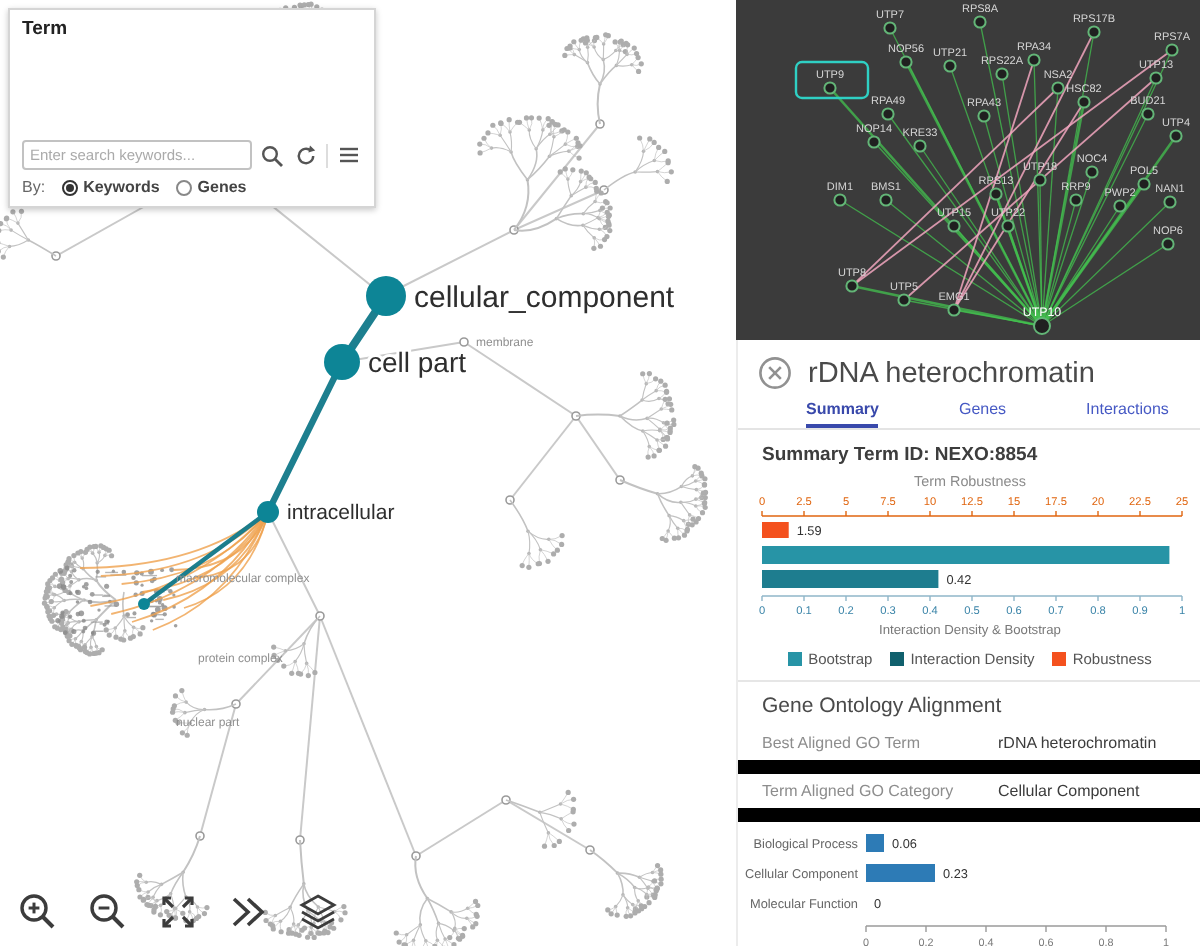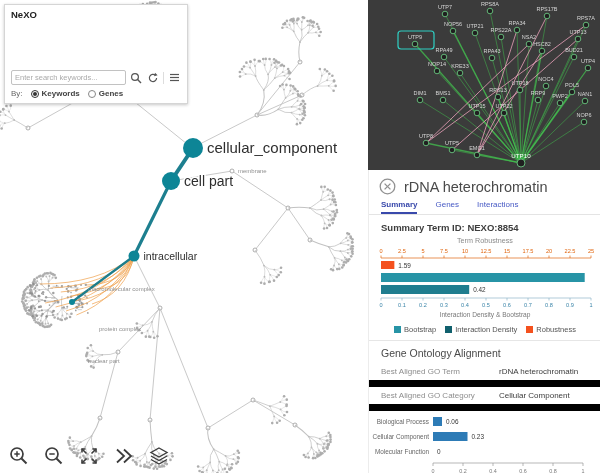--- a/index.html
+++ b/index.html
@@ -31,21 +31,21 @@
   
   .network-panel{position:absolute;left:368px;top:0;width:232px;height:170px;background:#3b3b3b;}
   #net-svg{display:block;}
 
   
   .detail-panel{position:absolute;left:368px;top:170px;width:232px;height:333px;background:#fff;border-left:1px solid #ececec;}
   .detail-header{display:flex;align-items:center;gap:8px;padding:8px 10px 2px;}
   .close-btn{background:none;border:none;padding:0;width:17px;height:17px;cursor:pointer;}
   .detail-title{font-size:14.5px;color:#4a4a4a;}
   .tabs{display:flex;gap:18px;padding:3px 12px 0;border-bottom:1px solid #e4e4e4;}
-  .tab{font-size:8px;color:#4659c4;cursor:pointer;padding-bottom:3px;}
+  .tab{font-size:8px;color:#4659c4;cursor:pointer;padding-bottom:3px;margin-left:22px;}
   .tab.active{color:#3949ab;font-weight:bold;border-bottom:2px solid #3949ab;}
   .term-id{font-size:9.5px;color:#3d3d3d;font-weight:bold;padding:7px 12px 2px;}
   #rob-svg,#go-svg{display:block;}
   .legend{display:flex;justify-content:center;align-items:center;gap:9px;height:12px;}
   .legend .li{font-size:7.5px;color:#555;display:flex;align-items:center;}
   .legend .sw{width:7px;height:7px;display:inline-block;margin-right:3px;}
   .sec-div{border-top:1px solid #e6e6e6;margin-top:5px;}
   .sec-heading{font-size:10.5px;color:#4a4a4a;padding:6px 12px 4px;}
   .align-row{display:flex;padding:4px 12px;border-bottom:7px solid #000000;font-size:8px;}
   .align-row .al{width:118px;color:#8d8d8d;}
@@ -1685,21 +1685,21 @@
           <circle cx="72" cy="302" r="3" fill="#0d8596"></circle>
         </g>
         <text x="62" y="86" font-size="6" fill="#8f8f8f">mitochondrial part</text>
         <text x="238" y="173" font-size="6" fill="#8f8f8f">membrane</text>
         <text x="88" y="291" font-size="6" fill="#8f8f8f">macromolecular complex</text>
         <text x="99" y="331" font-size="6" fill="#8f8f8f">protein complex</text>
         <text x="88" y="363" font-size="6" fill="#8f8f8f">nuclear part</text>
       </svg>
 
     <div class="search-card">
-      <div class="sc-title">NeXO</div>
+      <div class="sc-title">Term</div>
       <div class="sc-row">
         <input class="sc-input" type="text" placeholder="Enter search keywords..." style="">
         <span class="sc-icon">
           <svg width="12" height="12" viewBox="0 0 12 12">
               <circle cx="5" cy="5" r="3.4" fill="none" stroke="#555" stroke-width="1.2"></circle>
               <line x1="7.6" y1="7.6" x2="11" y2="11" stroke="#555" stroke-width="1.4"></line>
             </svg>
         </span>
         <span class="sc-icon">
           <svg width="12" height="12" viewBox="0 0 12 12">
@@ -2047,21 +2047,21 @@
         </span>
       </div>
     <div class="sec-div"></div>
     <div class="sec-heading">Gene Ontology Alignment</div>
     <div id="align-rows">
         <div class="align-row">
           <span class="al">Best Aligned GO Term</span>
           <span class="av">rDNA heterochromatin</span>
         </div>
         <div class="align-row">
-          <span class="al">Best Aligned GO Category</span>
+          <span class="al">Term Aligned GO Category</span>
           <span class="av">Cellular Component</span>
         </div>
       </div>
     <svg id="go-svg" width="232" height="64" viewBox="0 0 232 64">
         <text x="60" y="13" text-anchor="end" font-size="6.4" fill="#666">Biological Process</text>
         <rect x="64" y="6" width="9" height="9" fill="#2d7bb6"></rect>
         <text x="77" y="13" font-size="6.4" fill="#333">0.06</text>
         <text x="60" y="28" text-anchor="end" font-size="6.4" fill="#666">Cellular Component</text>
         <rect x="64" y="21" width="34.5" height="9" fill="#2d7bb6"></rect>
         <text x="102.5" y="28" font-size="6.4" fill="#333">0.23</text>

